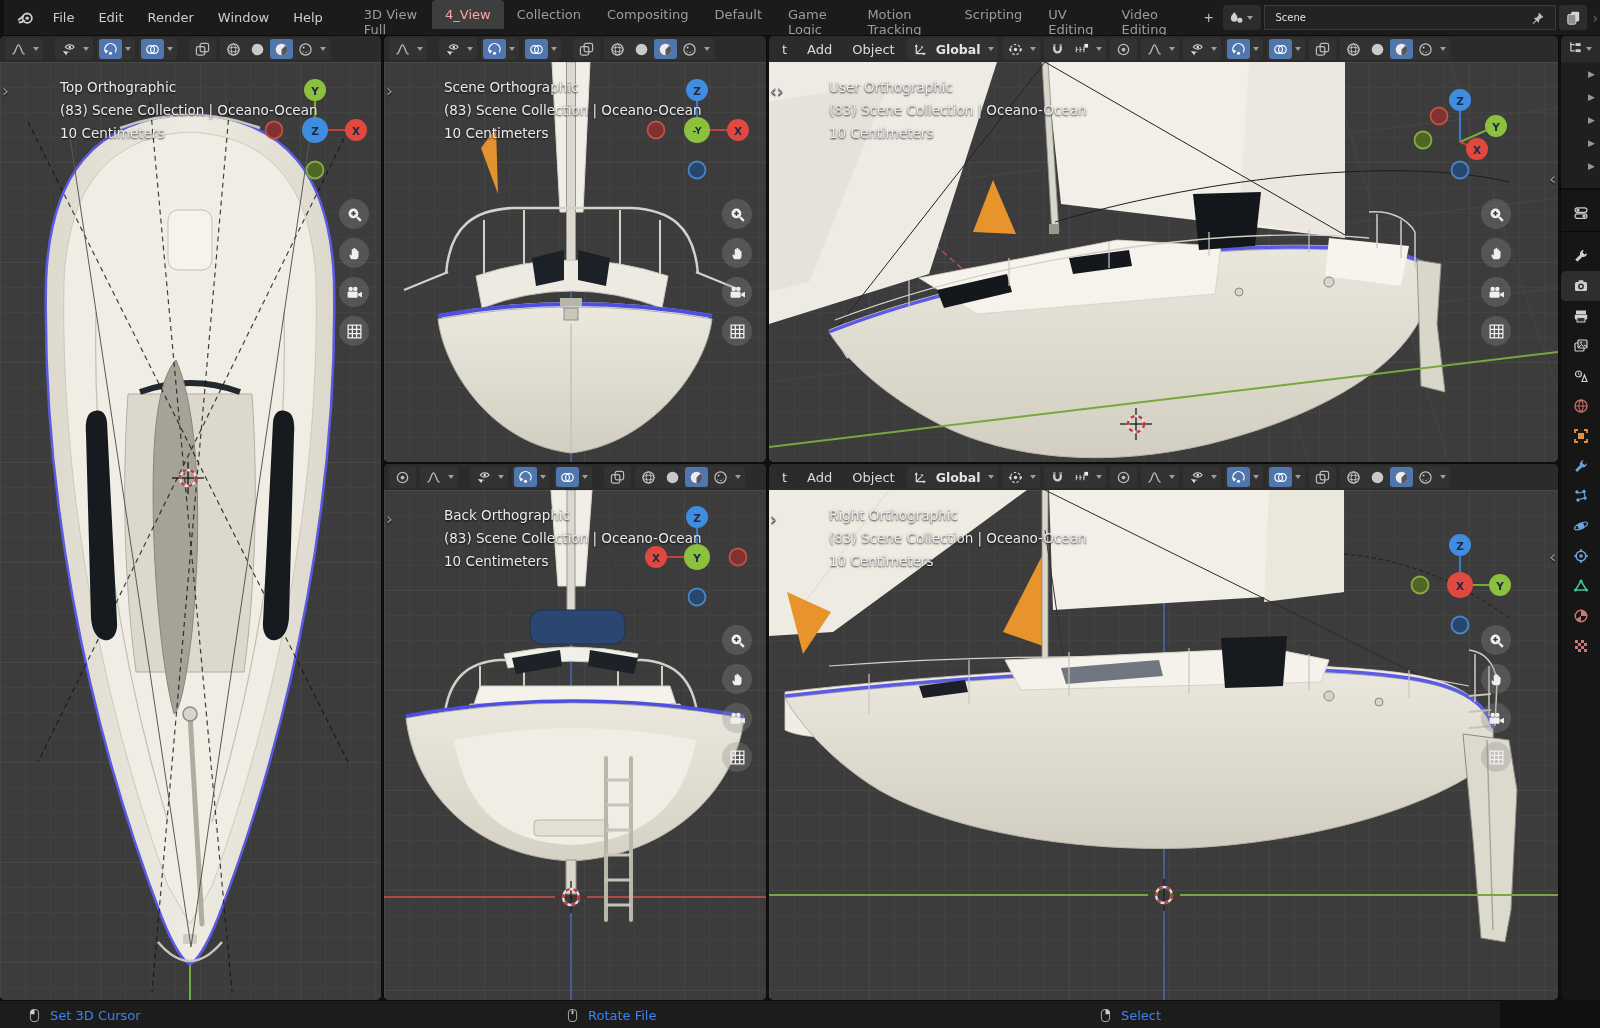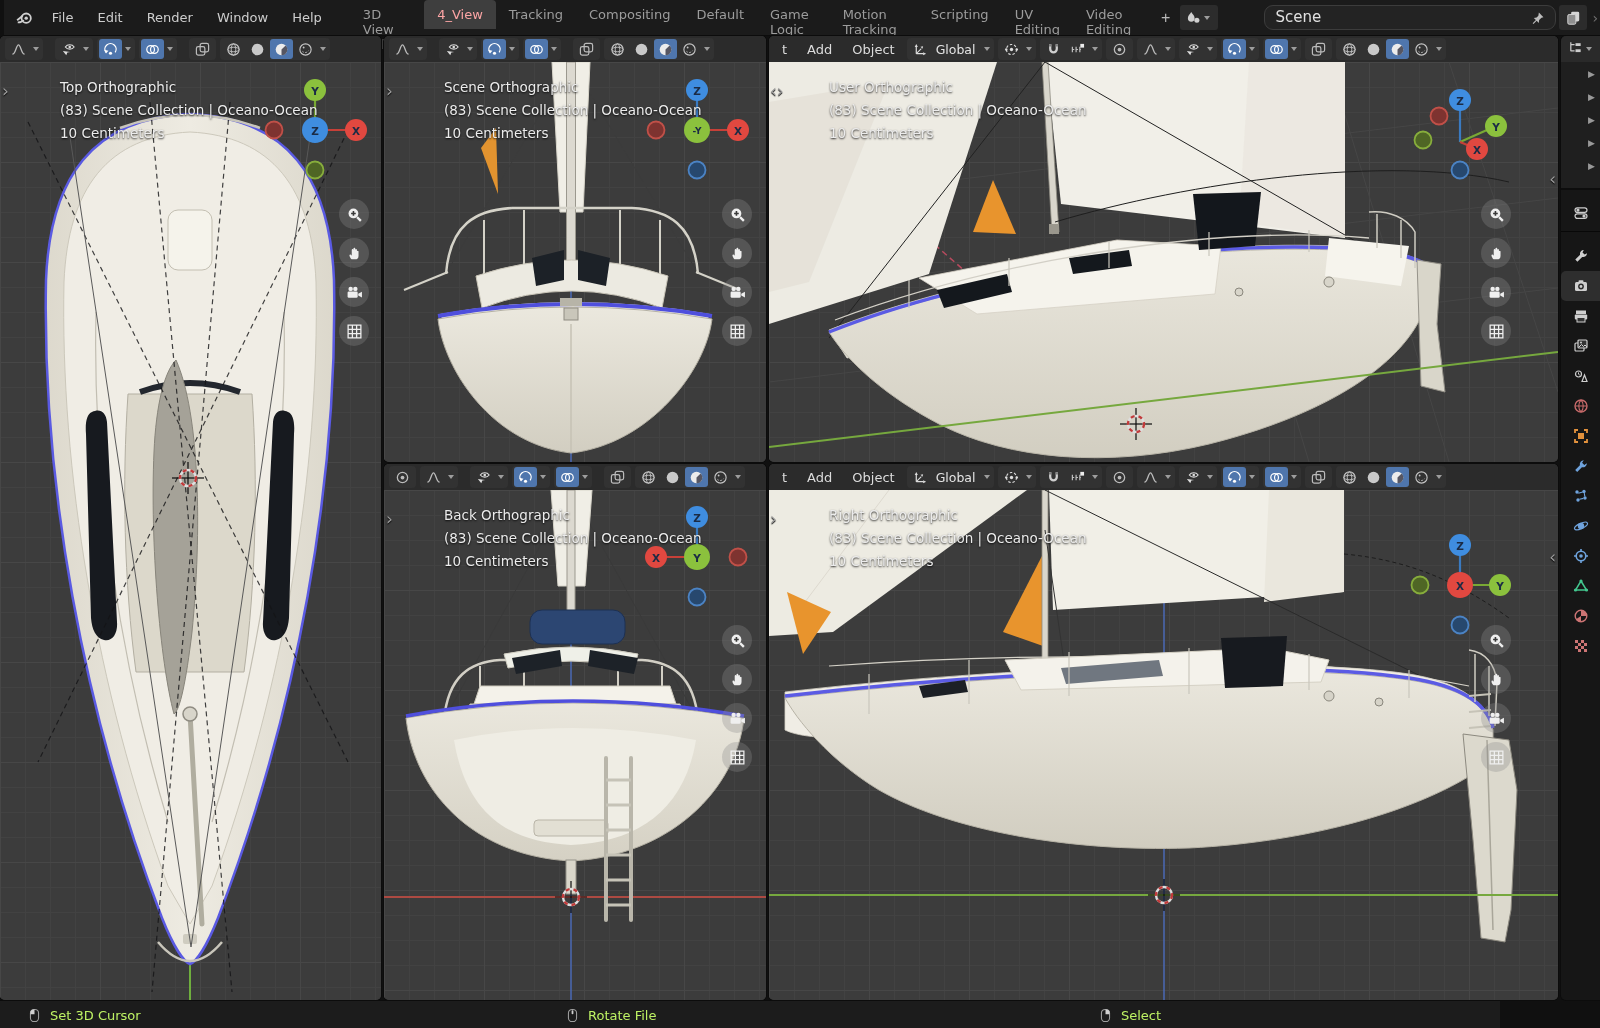--- a/index.html
+++ b/index.html
@@ -12,22 +12,22 @@
   .logo{width:26px;height:26px;display:flex;align-items:center;justify-content:center;margin-right:4px;}
   #menubar{display:flex;align-items:center;height:36px;}
   .menu{padding:0 12px;line-height:36px;font-size:13px;color:#cdcdcd;cursor:default;}
   #tabbar{display:flex;align-items:flex-start;height:36px;margin-left:16px;}
   .wtab{padding:7px 13px;font-size:13px;color:#9c9c9c;border-radius:4px 4px 0 0;cursor:default;}
   .wtab.active{background:#3e3e3e;color:#fca5a5;}
   .tab-add{background:none;border:none;color:#b9b9b9;font-size:16px;padding:0 10px;line-height:36px;}
   #scene-select{margin-left:auto;display:flex;align-items:center;gap:3px;padding-right:4px;}
   .scn-btn{height:25px;min-width:28px;background:#2c2c2c;border:none;border-radius:3px;
            display:flex;align-items:center;justify-content:center;gap:1px;color:#bdbdbd;}
-  .scnfield{background:#232323;border:1px solid #3c3c3c;border-radius:9px;height:23px;line-height:23px;
-            width:270px;padding:0 10px;font-size:15px;color:#e0e0e0;display:flex;align-items:center;margin-left:43px;}
+  .scnfield{background:#232323;border:1px solid #3c3c3c;border-radius:0;height:23px;line-height:23px;
+            width:270px;padding:0 10px;font-size:10px;color:#e0e0e0;display:flex;align-items:center;}
   .scnfield span{flex:1;}
   .dimchev{color:#6f6f6f;font-size:14px;padding:0 2px;}
 
   
   .vp{position:absolute;background:#3c3c3c;border-radius:5px;overflow:hidden;box-shadow:0 0 0 1px #0c0c0c;}
   #vp-top  {left:0;   top:36px; width:381px;height:964px;}
   #vp-front{left:384px;top:36px; width:382px;height:426px;}
   #vp-back {left:384px;top:464px;width:382px;height:536px;}
   #vp-user {left:769px;top:36px; width:789px;height:426px;}
   #vp-right{left:769px;top:464px;width:789px;height:536px;}
@@ -36,21 +36,21 @@
        border-bottom:1px solid #202020;white-space:nowrap;overflow:hidden;}
   .grp{display:flex;align-items:center;background:#323232;border-radius:4px;padding:1px 2px;gap:1px;flex:0 0 auto;}
   .btn{display:flex;align-items:center;justify-content:center;min-width:21px;height:20px;border-radius:3px;padding:0 1px;}
   .btn.active{background:#4f76ad;}
   .btn svg{display:block;}
   .caret{width:10px;height:20px;display:flex;align-items:center;justify-content:center;}
   .caret::before{content:"";border-left:3.5px solid transparent;border-right:3.5px solid transparent;
                  border-top:4.5px solid #9d9d9d;}
   .vpsep{width:4px;flex:0 0 auto;}
   .vpmenu{padding:0 8px;font-size:13px;color:#dcdcdc;flex:0 0 auto;}
-  .tblabel{color:#e3e3e3;font-size:12.5px;padding:0 5px 0 3px;}
+  .tblabel{color:#e3e3e3;font-size:12.5px;padding:0 5px 0 3px;font-weight:bold;}
 
   .vp-canvas{position:absolute;left:0;top:26px;right:0;bottom:0;
     background:
       linear-gradient(#474747 1px,transparent 1px) 0 0/100px 100px,
       linear-gradient(90deg,#474747 1px,transparent 1px) 0 0/100px 100px,
       linear-gradient(#424242 1px,transparent 1px) 0 0/25px 25px,
       linear-gradient(90deg,#424242 1px,transparent 1px) 0 0/25px 25px,
       #3c3c3c;}
   .scene{position:absolute;left:0;top:0;width:100%;height:100%;}
 
@@ -69,21 +69,21 @@
   .ol-header{height:26px;background:#2a2a2a;display:flex;align-items:center;justify-content:center;gap:1px;}
   .ol-row{height:23px;display:flex;align-items:center;justify-content:flex-end;padding-right:5px;
           color:#999;font-size:9px;}
   #props{position:absolute;top:154px;left:0;right:0;bottom:0;background:#161616;padding-top:8px;}
   .ptab{width:39px;height:30px;display:flex;align-items:center;justify-content:center;box-sizing:border-box;}
   .ptab.active{background:#2e2e2e;border-radius:5px 0 0 5px;}
   .ptab.first{margin-bottom:9px;border-bottom:1px solid #080808;padding-bottom:4px;height:34px;}
 
   
   #statusbar{position:absolute;left:0;top:1000px;width:1500px;height:28px;background:#1c1c1c;
-             border-top:1px solid #0c0c0c;color:#bef264;font-size:13px;}
+             border-top:1px solid #0c0c0c;color:#3b82f6;font-size:13px;}
   .sb-item{position:absolute;top:0;height:28px;display:flex;align-items:center;gap:9px;}
 
   .giz text{font:bold 10.5px "DejaVu Sans",sans-serif;fill:#1b2b45;text-anchor:middle;dominant-baseline:central;}
 </style>
 </head>
 <body>
 
 <div id="app">
 
   <header id="topbar">
@@ -98,21 +98,21 @@
     <nav id="menubar">
         <span class="menu">File</span>
         <span class="menu">Edit</span>
         <span class="menu">Render</span>
         <span class="menu">Window</span>
         <span class="menu">Help</span>
       </nav>
     <nav id="tabbar">
         <span class="wtab">3D View Full</span>
         <span class="wtab active">4_View</span>
-        <span class="wtab">Tracking</span>
+        <span class="wtab">Collection</span>
         <span class="wtab">Compositing</span>
         <span class="wtab">Default</span>
         <span class="wtab">Game Logic</span>
         <span class="wtab">Motion Tracking</span>
         <span class="wtab">Scripting</span>
         <span class="wtab">UV Editing</span>
         <span class="wtab">Video Editing</span>
       </nav>
     <button class="tab-add">+</button>
     <div id="scene-select">

